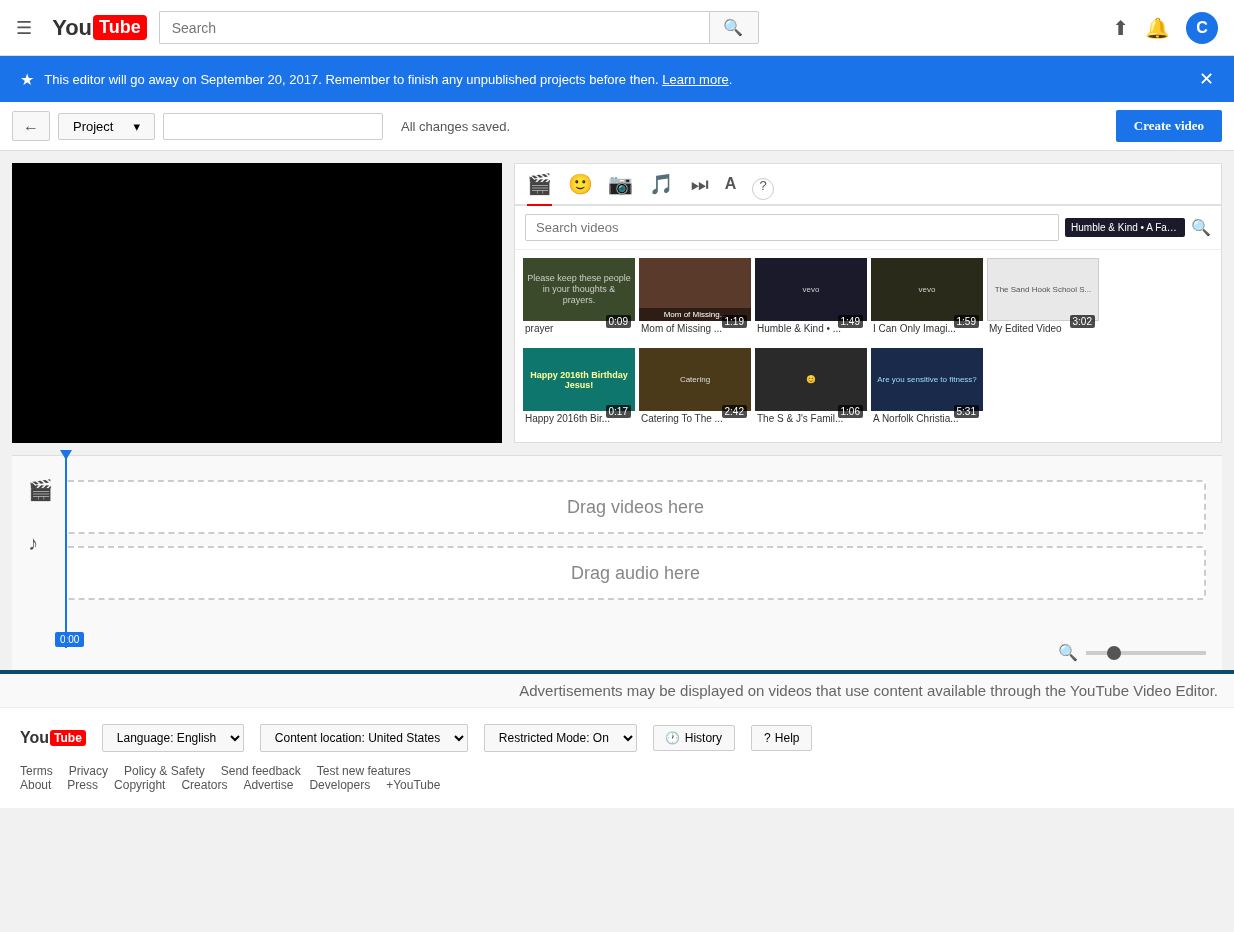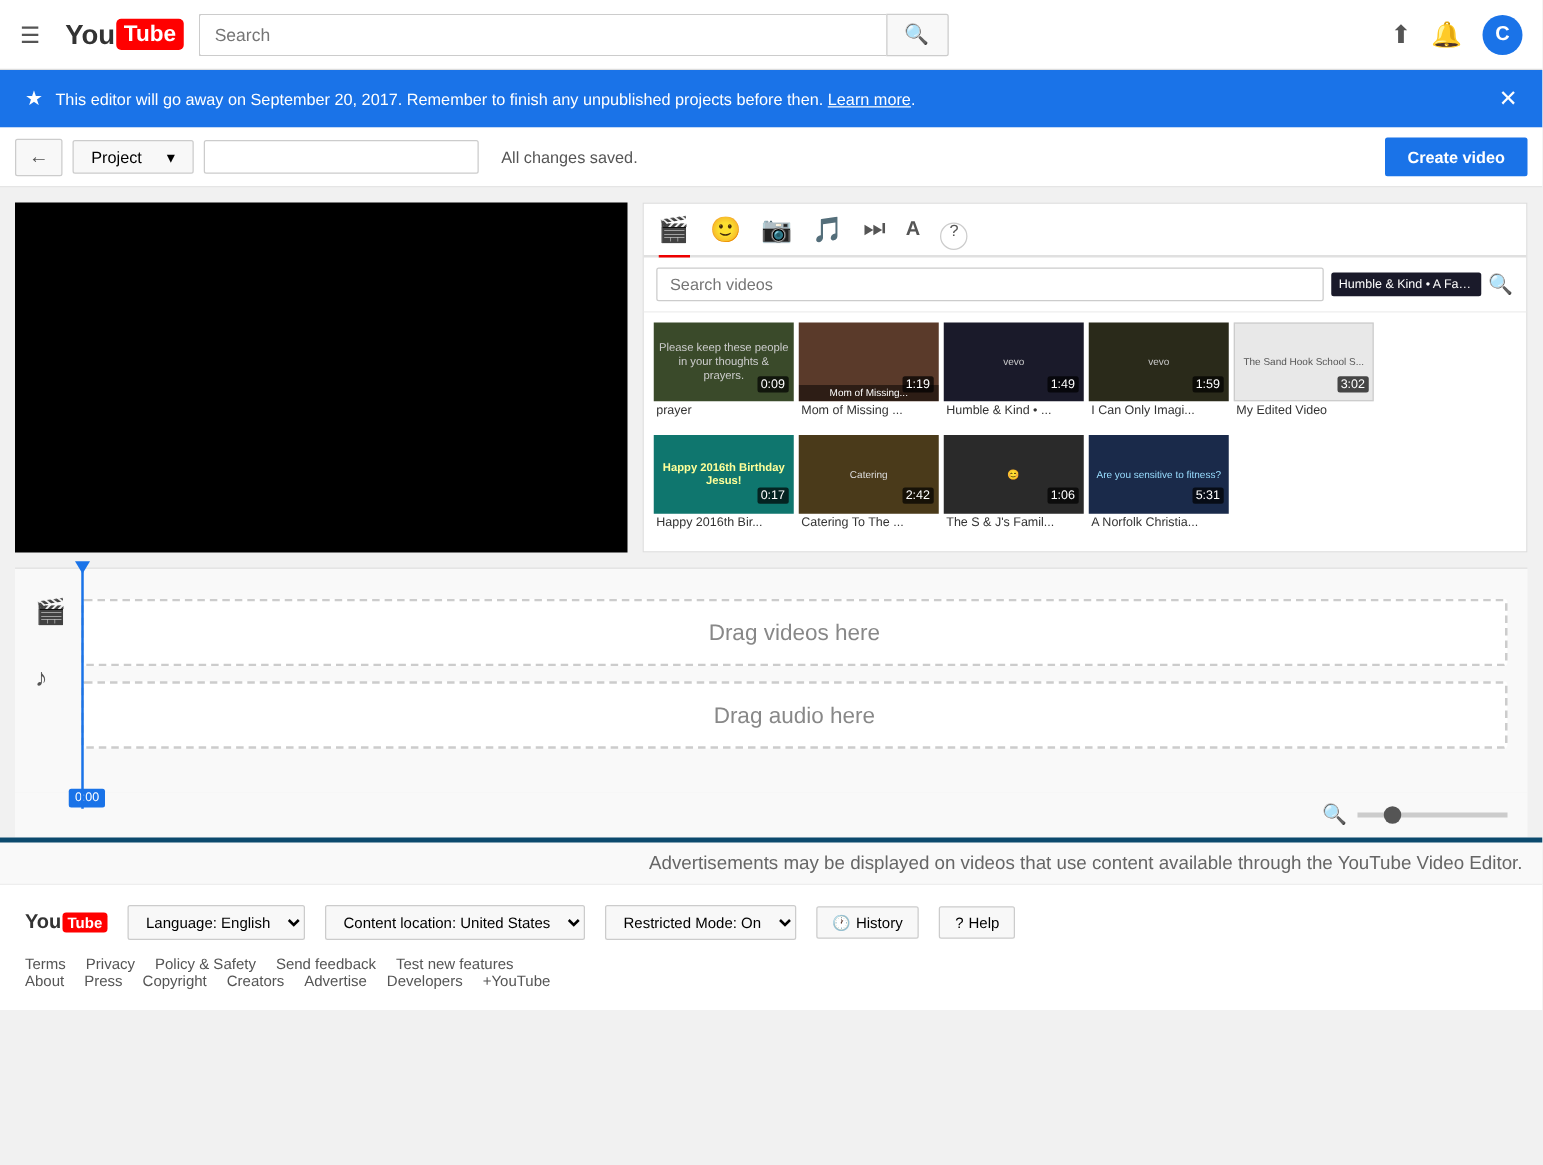--- a/index.html
+++ b/index.html
@@ -120,20 +120,21 @@
     .saved-text { color: #555; font-size: 13px; margin-left: 10px; flex: 1; }
     .create-video-btn {
       background: #1a73e8;
       color: #fff;
       border: none;
       padding: 8px 18px;
       cursor: pointer;
       border-radius: 2px;
       font-size: 13px;
       font-weight: bold;
+      font-family: Liberation Serif, serif;
     }
 
     
     .editor-main {
       display: flex;
       background: #f1f1f1;
       padding: 12px;
       gap: 12px;
       min-height: 300px;
     }
@@ -214,21 +215,21 @@
       align-items: center;
       justify-content: center;
       font-size: 10px;
       text-align: center;
       color: #fff;
       padding: 4px;
       overflow: hidden;
     }
     .video-thumb-duration {
       position: absolute;
-      bottom: 30px;
+      bottom: 16px;
       right: 4px;
       background: rgba(0,0,0,0.7);
       color: #fff;
       font-size: 10px;
       padding: 1px 3px;
       border-radius: 2px;
     }
     .video-thumb-title {
       font-size: 10px;
       color: #333;

